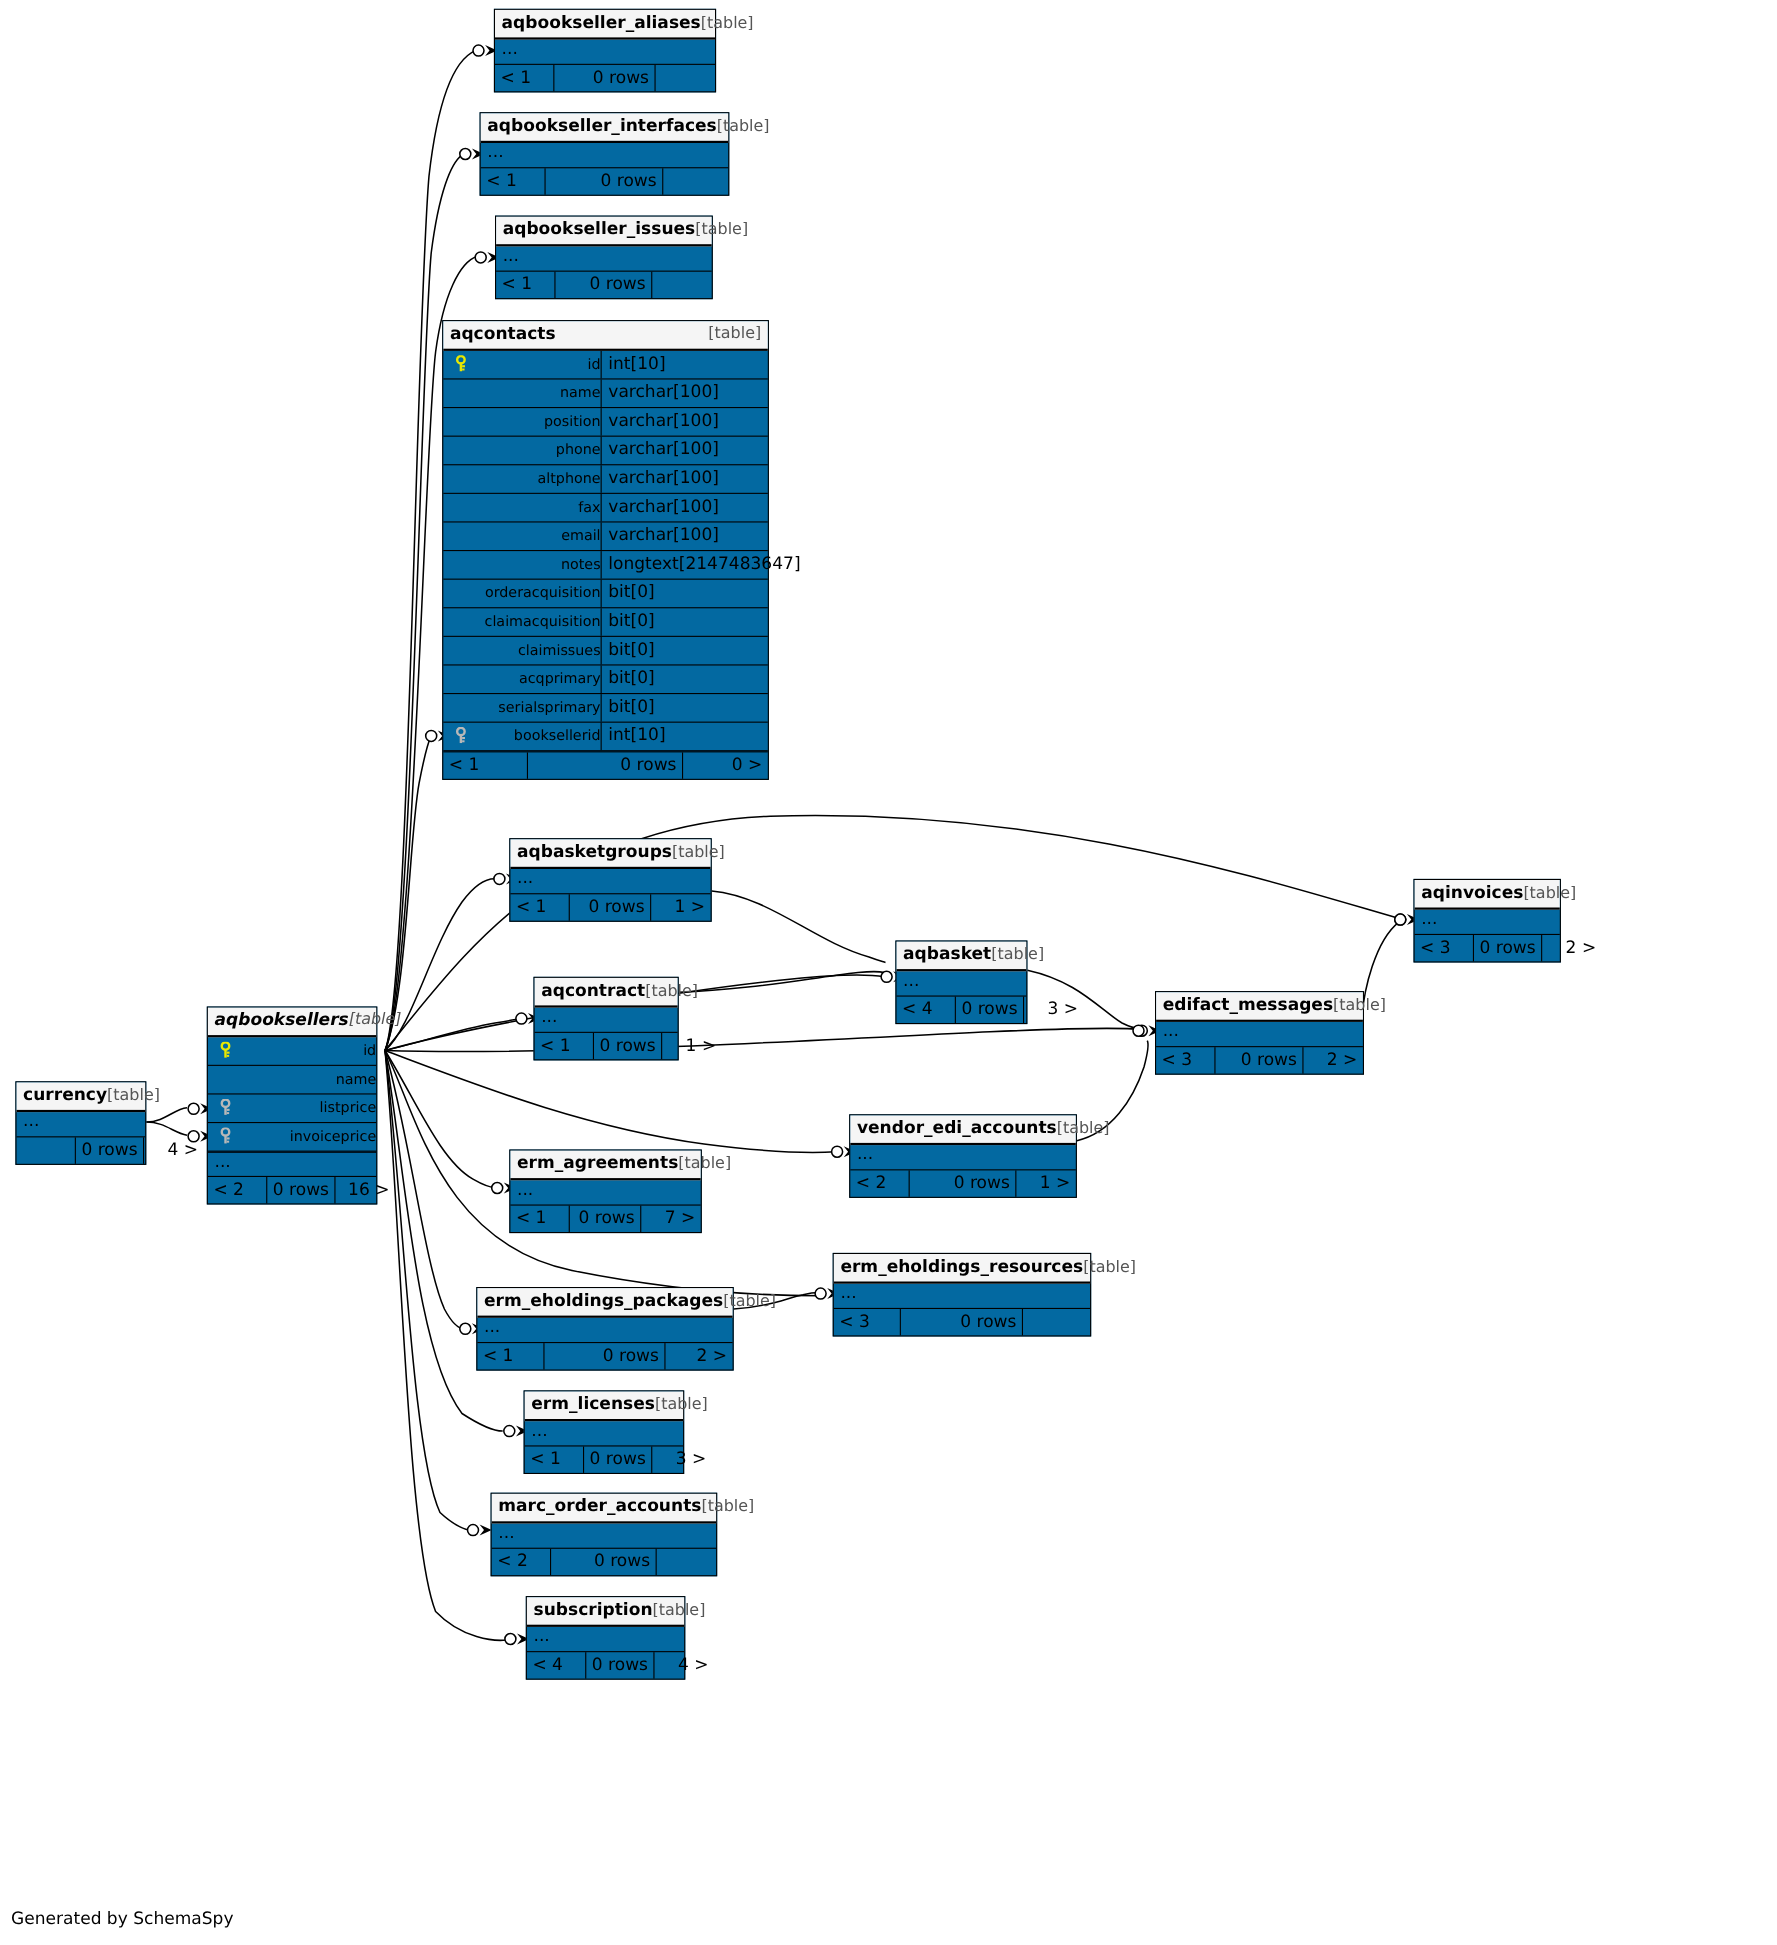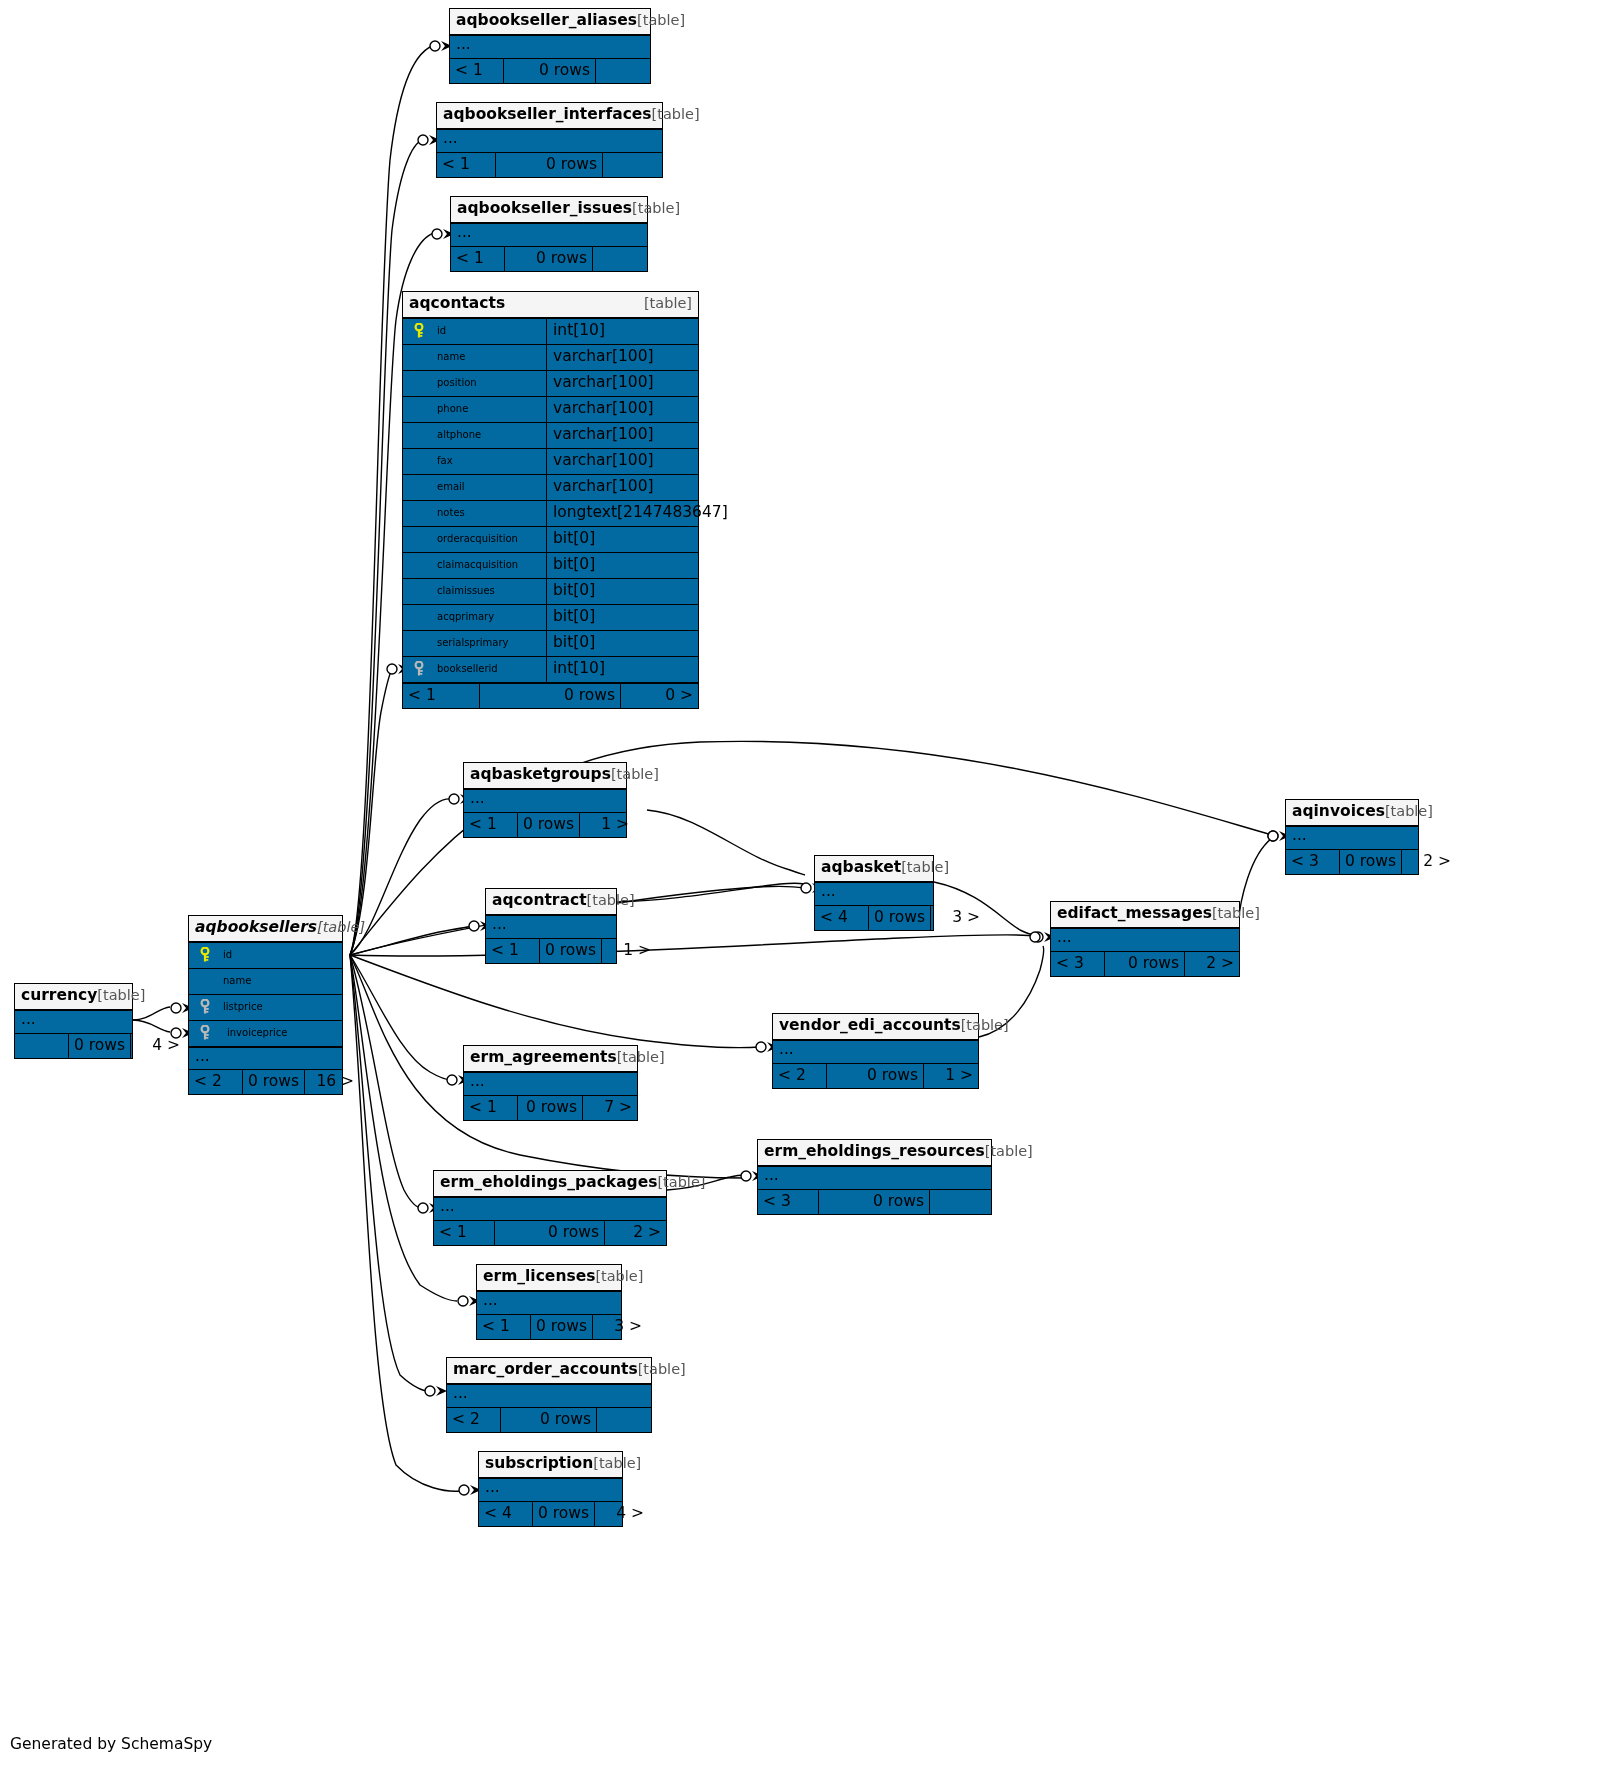--- a/index.html
+++ b/index.html
@@ -60,21 +60,22 @@
   .row:last-child { border-bottom: none; }
   .row .c-name {
     flex: 0 0 auto;
     width: 144px;
     padding-left: 6px;
     display: flex;
     align-items: center;
     box-sizing: border-box;
     border-right: 1px solid #000;
     height: 100%;
-    font-size: 10px;
+    font-size: 13px;
+    justify-content: space-between;
   }
   .row .c-type {
     flex: 1 1 auto;
     padding-left: 6px;
     display: flex;
     align-items: center;
     box-sizing: border-box;
     height: 100%;
     font-size: 15.5px;
   }
@@ -371,21 +372,21 @@
             <span style="margin-left: 8px;">booksellerid</span>
           </div>
           <div class="c-type">int[10]</div>
         </div>
         <div class="footer">
           <div class="f-left" style="flex: 0 0 77px;">&lt; 1</div>
           <div class="f-mid" style="flex: 1 1 auto;">0 rows</div>
           <div class="f-right" style="flex: 0 0 77px;">0 &gt;</div>
         </div>
       </div>
-      <div class="tbl small-tbl" style="left: 463px; top: 762px; width: 164px;">
+      <div class="tbl small-tbl" style="left: 463px; top: 762px; width: 184px;">
         <div class="tbl-title"><span>aqbasketgroups</span><span class="tag">[table]</span></div>
         <div class="ellipsis-row">...</div>
         <div class="footer">
           <div class="f-left" style="flex: 0 0 54px;">&lt; 1</div>
           <div class="f-mid" style="flex: 1 1 auto;">0 rows</div>
           <div class="f-right" style="flex: 0 0 54px;">1 &gt;</div>
         </div>
       </div>
       <div class="tbl small-tbl" style="left: 1285px; top: 799px; width: 134px;">
         <div class="tbl-title"><span>aqinvoices</span><span class="tag">[table]</span></div>

